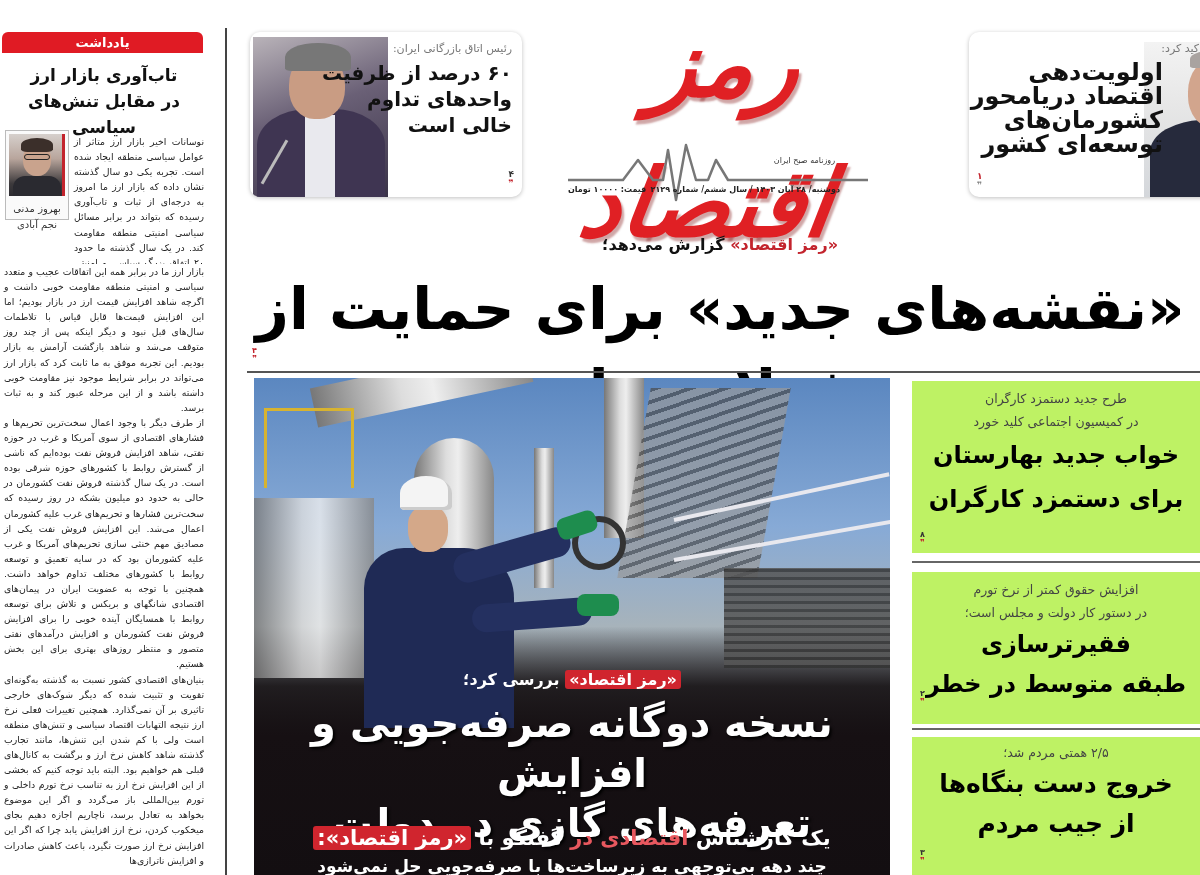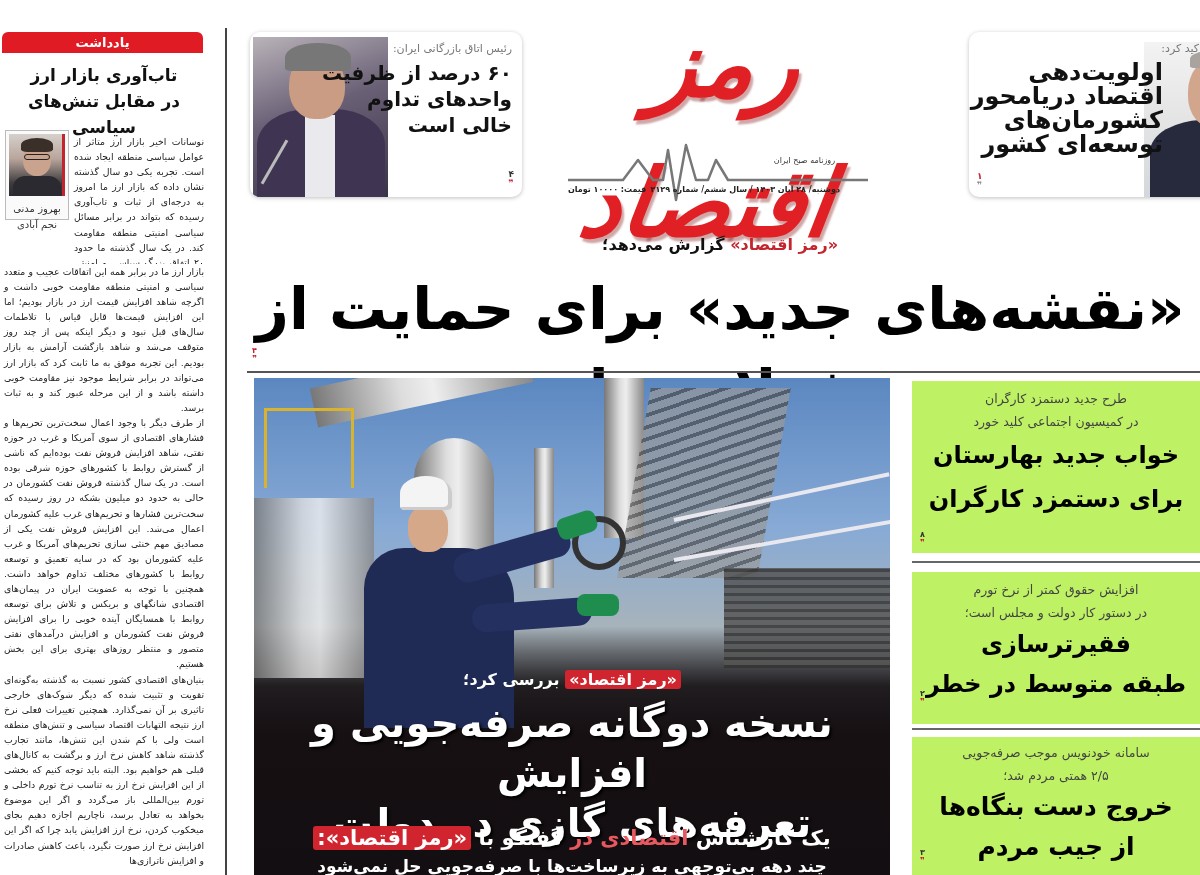--- a/index.html
+++ b/index.html
@@ -317,21 +317,20 @@
   </div>
   <div class="side-page" style="top:118px;">
     <span class="num">۲</span>
     <span>❞</span>
   </div>
 </article>
 <div class="side-rule" style="top:728px;"></div>
 
 <article class="side-story" style="top:737px;height:138px;">
   <div class="side-kicker" style="padding-top:4px;">
-    <div>سامانه خودنویس موجب صرفه‌جویی</div>
     <div>۲/۵ همتی مردم شد؛</div>
   </div>
   <div class="side-headline" style="font-size:25px;line-height:40px;">
     <div>خروج دست بنگاه‌ها</div>
     <div>از جیب مردم</div>
   </div>
   <div class="side-page" style="top:112px;">
     <span class="num">۳</span>
     <span>❞</span>
   </div>

